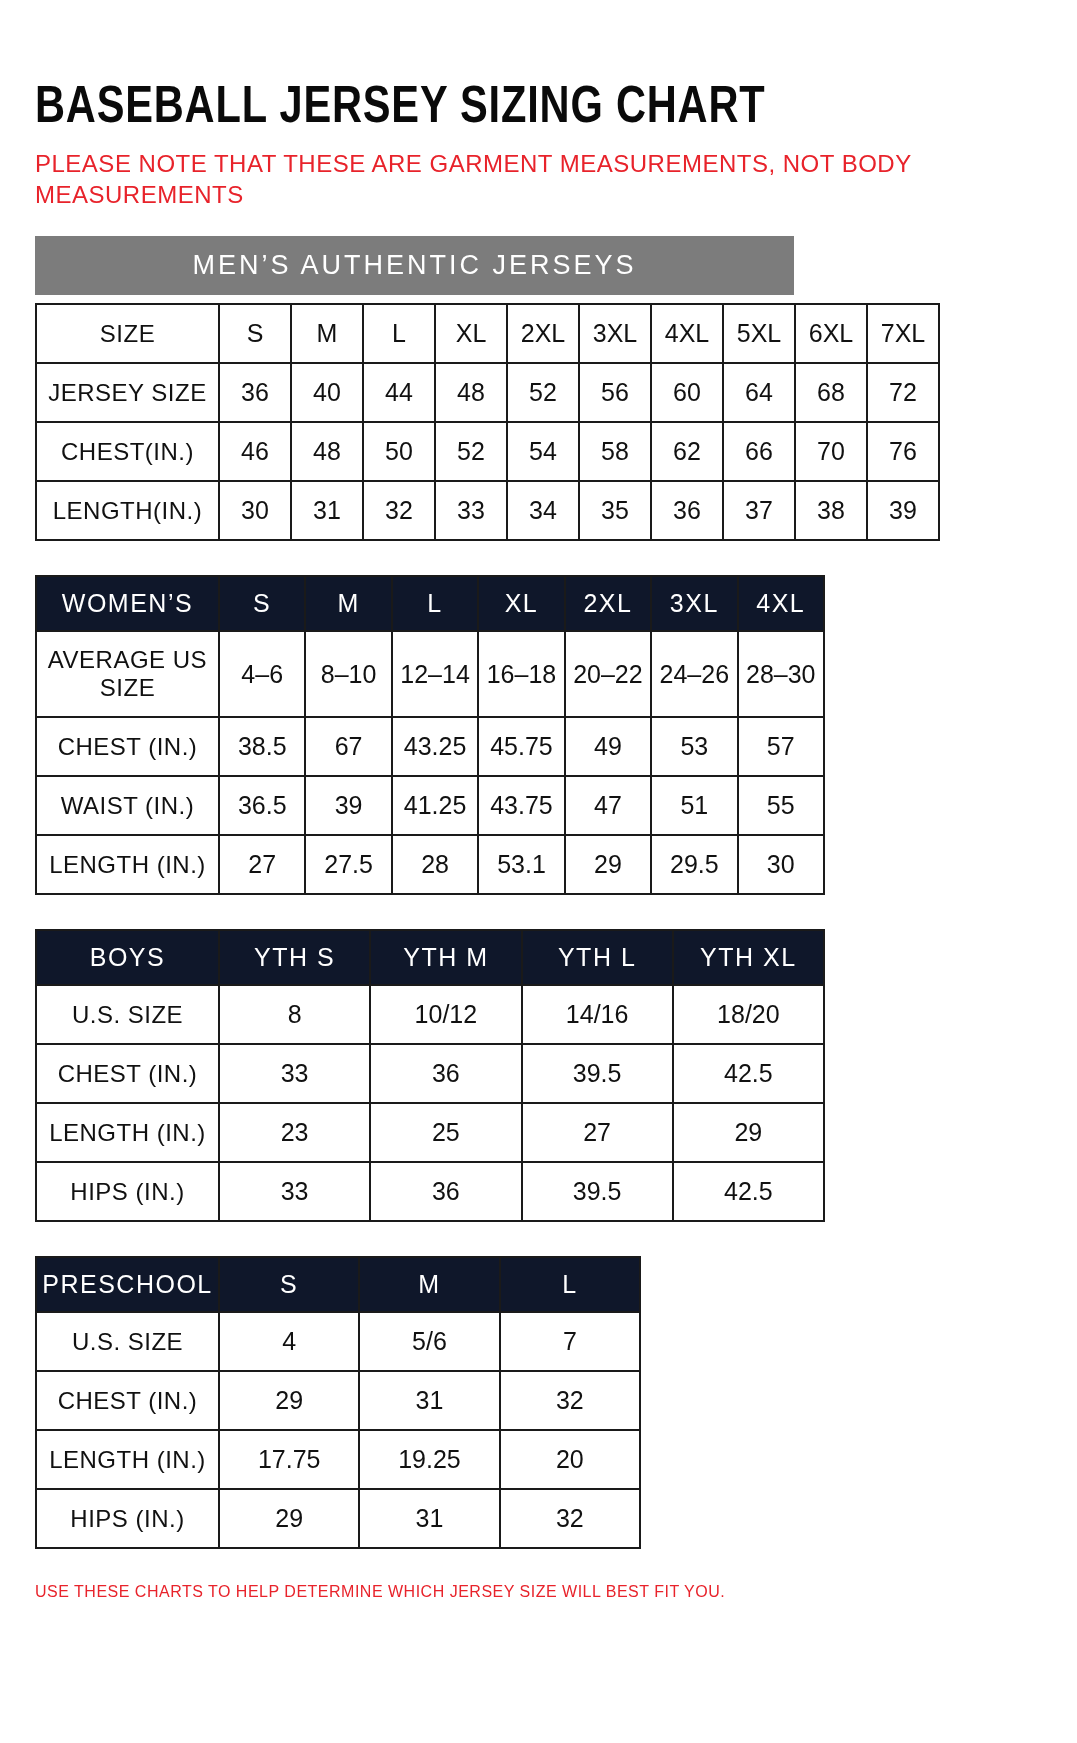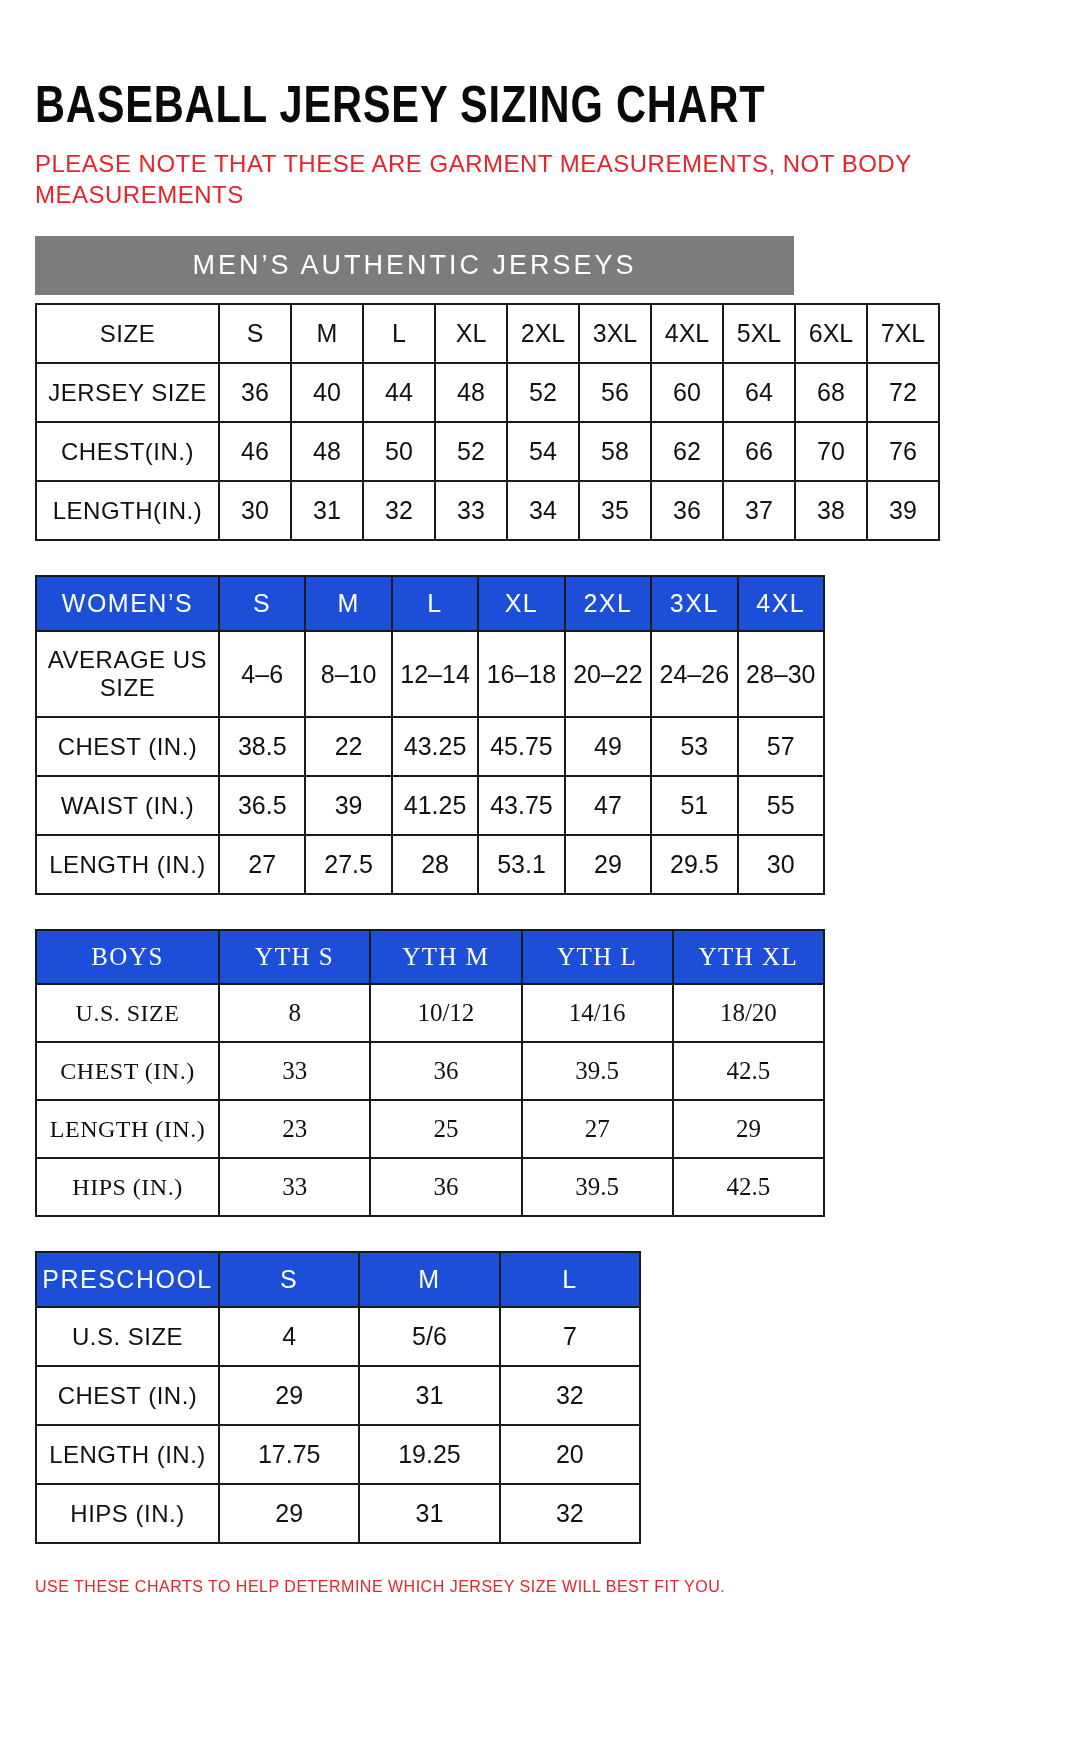--- a/index.html
+++ b/index.html
@@ -51,31 +51,31 @@
     border: 2px solid #1a1a1a;
     text-align: center;
     vertical-align: middle;
     font-size: 25px;
     padding: 14px 4px;
     background: #ffffff;
     color: #111;
   }
   td.label { font-size: 24px; letter-spacing: 0.5px; }
   td.head {
-    background: #1d4ed8;
+    background: #0f172a;
     color: #ffffff;
     border-color: #1a1a1a;
     font-size: 25px;
     letter-spacing: 1.5px;
     padding: 12px 4px;
   }
 
   table.mens      { width: 905px; padding-left: 10px; }
   table.womens    { width: 790px; }
-  table.boys      { width: 790px; font-family: Liberation Serif, serif; }
+  table.boys      { width: 790px; }
   table.preschool { width: 606px; }
   table td:first-child { width: 183px; }
   .bar-mens { width: 759px; }
 
   .footer {
     color: #e8232b;
     font-size: 16px;
     letter-spacing: 0.5px;
     margin-top: 6px;
     white-space: nowrap;
@@ -169,21 +169,21 @@
             <td>8–10</td>
             <td>12–14</td>
             <td>16–18</td>
             <td>20–22</td>
             <td>24–26</td>
             <td>28–30</td>
           </tr>
           <tr>
             <td class="label">CHEST (IN.)</td>
             <td>38.5</td>
-            <td>22</td>
+            <td>67</td>
             <td>43.25</td>
             <td>45.75</td>
             <td>49</td>
             <td>53</td>
             <td>57</td>
           </tr>
           <tr>
             <td class="label">WAIST (IN.)</td>
             <td>36.5</td>
             <td>39</td>

